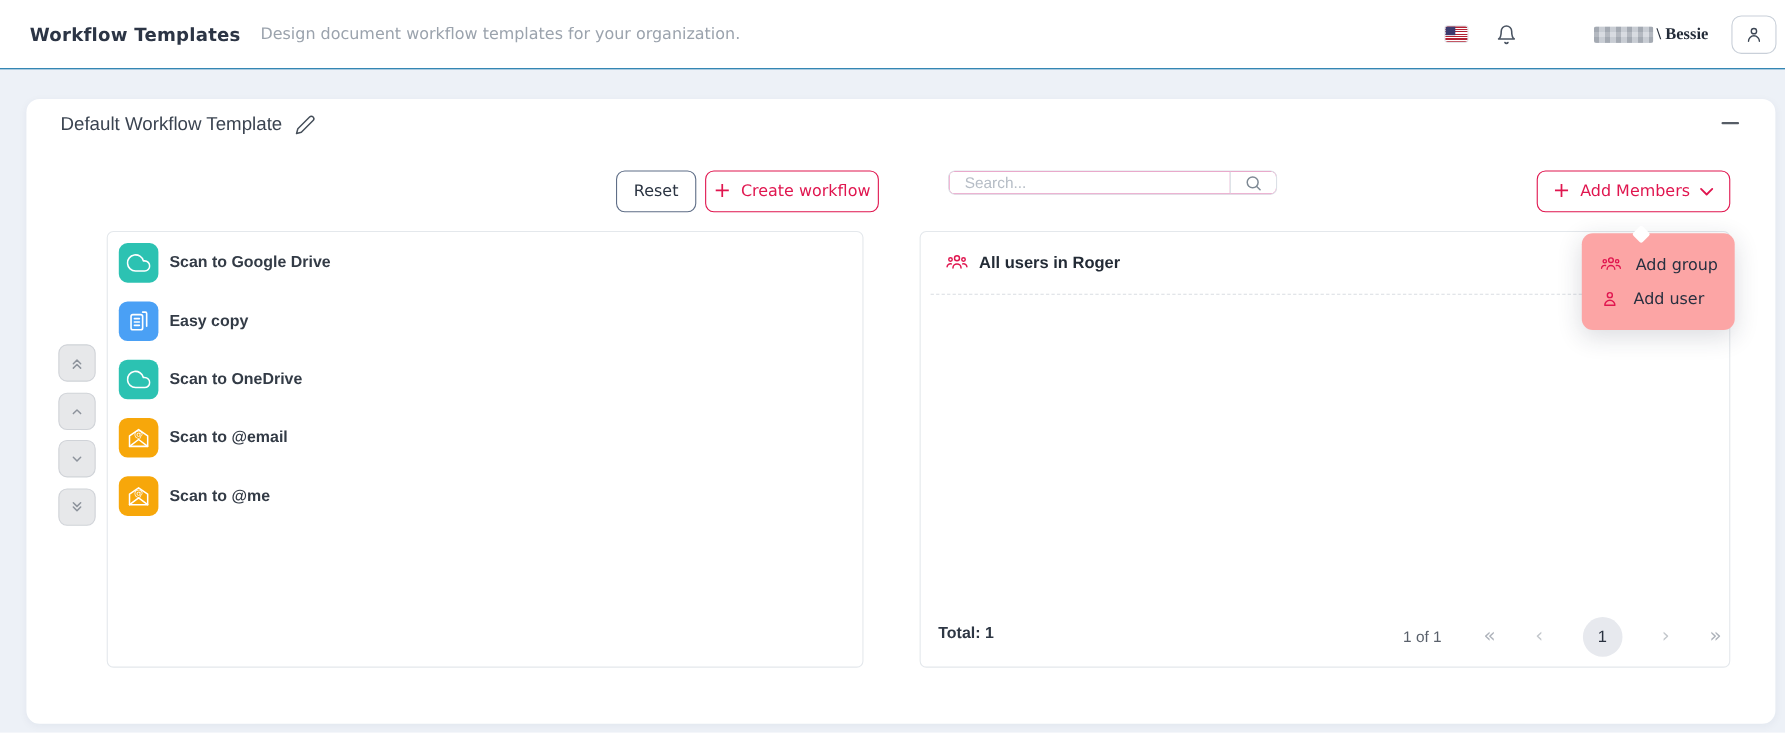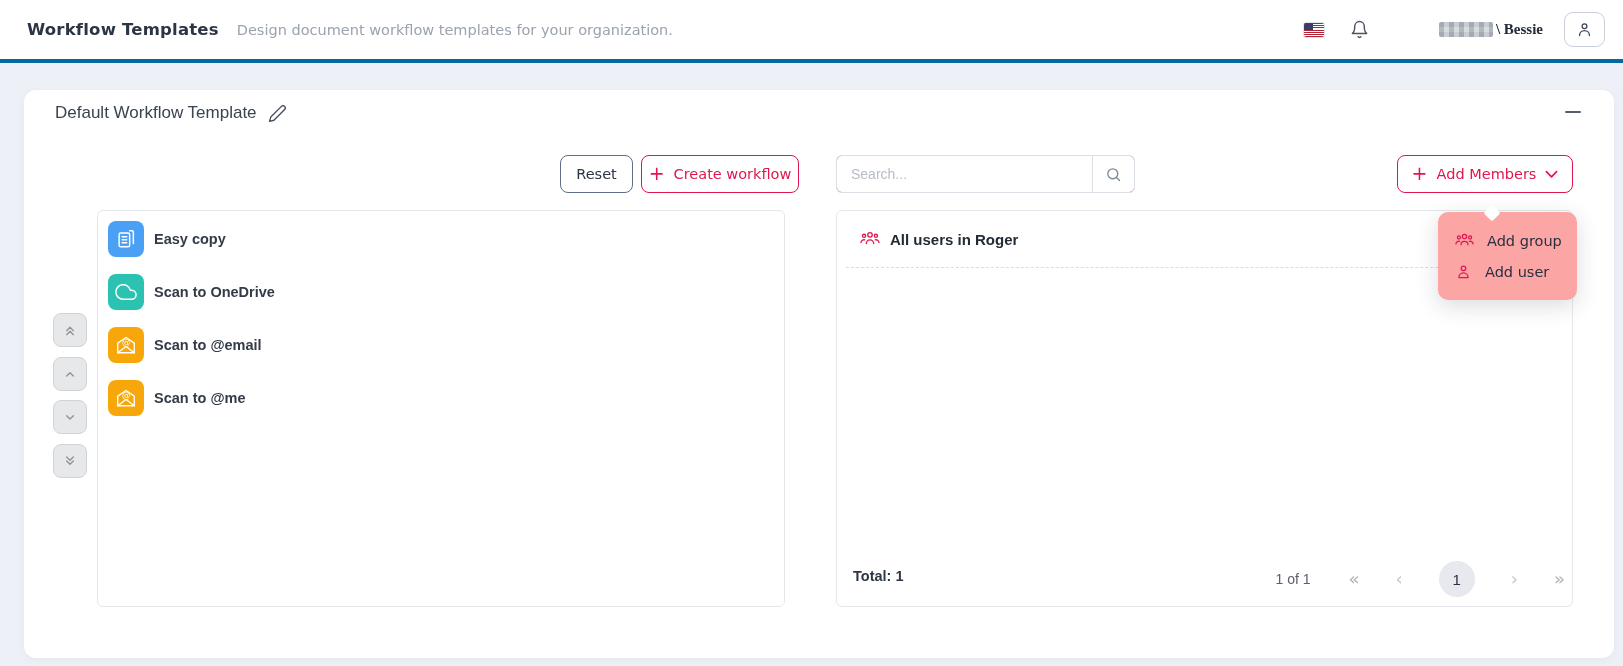--- a/index.html
+++ b/index.html
@@ -2,21 +2,21 @@
 <html style="--accent: #e0164f; --teal: #2cc2b2; --blue: #4aa0f5; --orange: #f7a70a; --page_bg: #edf1f7;"><head>
 <meta charset="utf-8">
 <style>
   * { margin:0; padding:0; box-sizing:border-box; }
   html,body { width:1623px; height:666px; }
   body { font-family:"Liberation Sans", sans-serif; background:var(--page_bg,#edf1f7); position:relative; overflow:hidden; }
   svg { display:block; }
 
   
   .topbar { position:absolute; left:0; top:0; width:1623px; height:63px; background:#fff;
-            border-bottom:4px solid #0369a1; display:flex; align-items:center; padding:0 18px 0 27px; }
+            border-bottom:1px solid #0369a1; display:flex; align-items:center; padding:0 8px 0 27px; }
   .app-title { font-family:"DejaVu Sans", sans-serif; font-weight:700; font-size:16.5px; color:#2c3545; letter-spacing:.2px; }
   .app-subtitle { font-family:"DejaVu Sans", sans-serif; font-size:14.5px; color:#9ba3ad; margin-left:18px; }
   .topbar-right { margin-left:auto; display:flex; align-items:center; }
   .flag { position:relative; width:20px; height:14px; border-radius:2px; overflow:hidden;
           background:repeating-linear-gradient(180deg,#b22334 0 1.1px,#fff 1.1px 2.2px); box-shadow:0 0 0 1px #e2e5ea; cursor:pointer; }
   .flag .canton { position:absolute; left:0; top:0; width:9px; height:7.5px; background:#3c3b6e; }
   .bell { margin-left:26px; color:#4a5462; cursor:pointer; }
   .username { margin-left:70px; display:flex; align-items:center; gap:3px; }
   .redacted { width:54px; height:15px; border-radius:2px; filter:blur(.6px);
     background-image:repeating-linear-gradient(90deg, rgba(116,124,136,.45) 0 5px, rgba(196,201,209,.45) 5px 10px),
@@ -35,21 +35,21 @@
               display:flex; align-items:center; justify-content:center; cursor:pointer; }
   .collapse .dash { width:16px; height:2.5px; background:#565d66; border-radius:2px; }
 
   
   .btn { position:absolute; top:65px; height:38px; border-radius:8px; background:#fff; cursor:pointer;
          font-family:"DejaVu Sans", sans-serif; font-size:14.5px; display:flex; align-items:center; justify-content:center; }
   .btn-reset { left:536px; width:73px; border:1px solid #5f6e87; color:#2b3442; }
   .btn-create { left:617px; width:158px; border:1px solid var(--accent,#e0164f); color:var(--accent,#e0164f); gap:9px; }
   .btn-add { left:1373px; width:176px; border:1px solid var(--accent,#e0164f); color:var(--accent,#e0164f); gap:9px; }
   .plus { font-size:19px; line-height:1; font-weight:400; transform:translateY(-1px); }
-  .search-box { position:absolute; left:812px; top:65px; width:299px; height:38px; border:1px solid #dbe0e6;
+  .search-box { position:absolute; left:838px; top:65px; width:299px; height:22px; border:1px solid #dbe0e6;
                 border-radius:6px; background:#ec4899; display:flex; overflow:hidden; }
   .search-box input { flex:1; border:none; outline:none; padding:0 14px; font-size:14px; color:#3a4350;
                       font-family:"Liberation Sans", sans-serif; }
   .search-box input::placeholder { color:#b6bdc6; }
   .search-go { width:42px; border:none; border-left:1px solid #dbe0e6; background:#fff; color:#7e8994;
                display:flex; align-items:center; justify-content:center; cursor:pointer; }
 
   
   .reorder-btn { position:absolute; left:29px; width:34px; height:34px; border-radius:8px;
                  background:#e7e8ea; border:1px solid #d0d3d8; color:#8d939c;
@@ -173,20 +173,28 @@
   </button>
   <button class="reorder-btn" style="top:354px">
     <svg width="16" height="16" viewBox="0 0 24 24" fill="none" stroke="currentColor" stroke-width="2" stroke-linecap="round" stroke-linejoin="round">
         <polyline points="7,6 12,11 17,6"></polyline>
         <polyline points="7,12 12,17 17,12"></polyline>
       </svg>
   </button>
 
   <div class="panel panel-left">
     <div class="wf-row">
+      <span class="wf-icon teal">
+        <svg width="22" height="22" viewBox="0 0 24 24" fill="none" stroke="#fff" stroke-width="1.6" stroke-linecap="round" stroke-linejoin="round">
+            <path d="M18 10h-1.26A8 8 0 1 0 9 20h9a5 5 0 0 0 0-10z"></path>
+          </svg>
+      </span>
+      <span class="wf-label">Scan to Google Drive</span>
+    </div>
+    <div class="wf-row">
       <span class="wf-icon blue">
         <svg width="22" height="22" viewBox="0 0 24 24" fill="none" stroke="#fff" stroke-width="1.6" stroke-linecap="round" stroke-linejoin="round">
             <path d="M16 3h2.7A1.3 1.3 0 0 1 20 4.3V17"></path>
             <rect x="4.5" y="5.5" width="11.5" height="15" rx="1.8"></rect>
             <path d="M7.8 9.5h5M7.8 12.8h5M7.8 16.1h5"></path>
           </svg>
       </span>
       <span class="wf-label">Easy copy</span>
     </div>
     <div class="wf-row">

